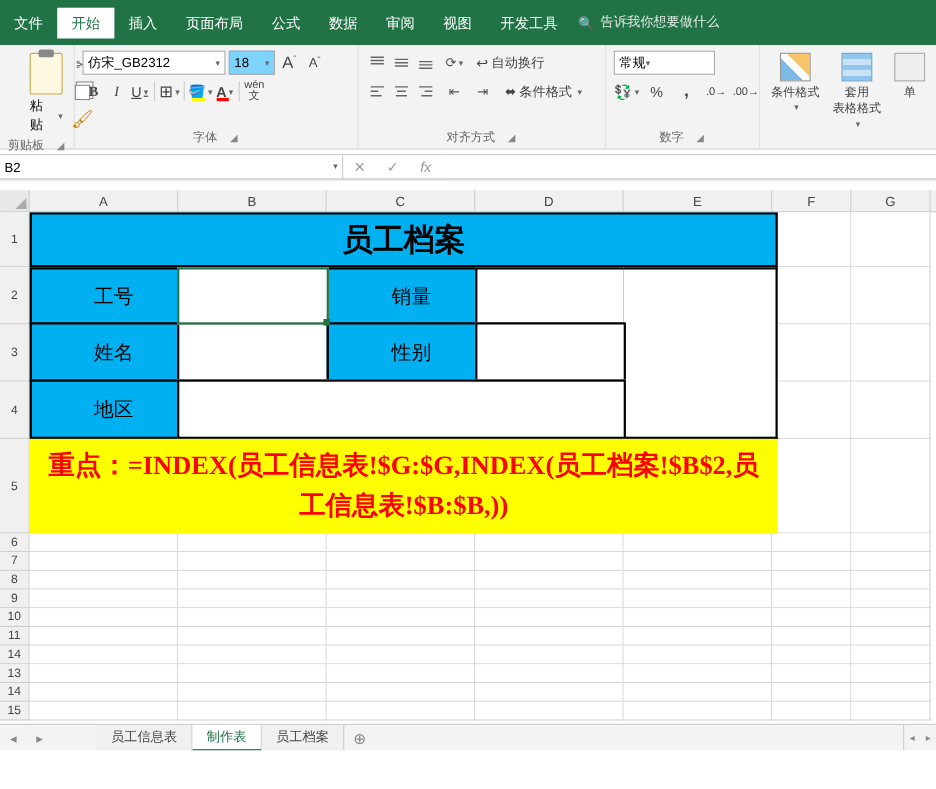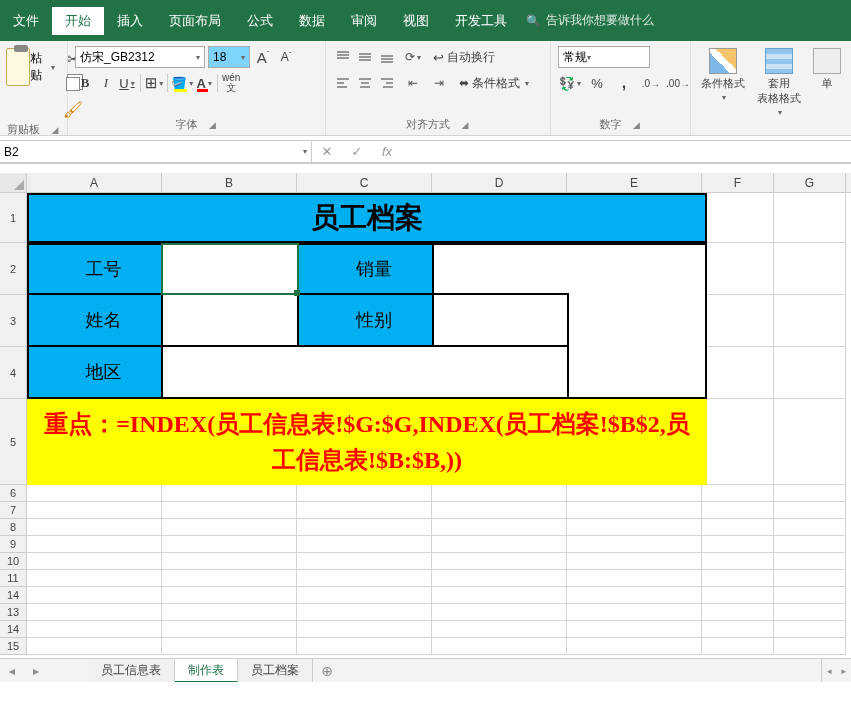--- a/index.html
+++ b/index.html
@@ -13,21 +13,21 @@
 .titlebar .tellme { color: #fff; font-size: 12px; margin-left: 6px; display: flex; align-items: center; gap: 5px; opacity: .85; }
 
 
 .ribbon { height: 95px; background: #f3f3f3; border-bottom: 1px solid #d4d4d4; display: flex; position: relative; }
 .group { border-right: 1px solid #e0e0e0; display: flex; flex-direction: column; justify-content: space-between; padding: 3px 4px 0 4px; }
 .group-label { font-size: 11px; color: #666; text-align: center; padding: 2px 0 3px 0; display: flex; justify-content: center; align-items: center; gap: 10px; }
 .group-body { flex: 1; display: flex; align-items: flex-start; }
 .dialog-launch { width: 10px; height: 10px; font-size: 9px; color: #888; }
 
 
-.clip-left { display: flex; flex-direction: row; align-items: center; padding: 2px 4px 0 2px; }
+.clip-left { display: flex; flex-direction: column; align-items: center; padding: 2px 4px 0 2px; margin-left: 21px; }
 .paste-icon { width: 30px; height: 38px; background: linear-gradient(#fff8e0,#fff8e0); border: 1px solid #c9a94f; border-radius: 2px; position: relative; margin-top: 2px; }
 .paste-icon:before { content:""; position:absolute; top:-4px; left:7px; width:14px; height:7px; background:#888; border-radius:2px; }
 .clip-right { display:flex; flex-direction:column; gap:3px; padding-left:3px; padding-top:4px; }
 .clip-btn { width:22px; height:22px; display:flex; align-items:center; justify-content:center; font-size:14px; }
 .scissors { color:#444; }
 .copy-icon { width:14px; height:14px; border:1px solid #888; background:#fff; box-shadow: 2px -2px 0 #fff, 2px -2px 0 1px #888; }
 .brush { color:#d08000; font-size:16px; }
 
 
 .font-row { display:flex; gap:3px; align-items:center; }

